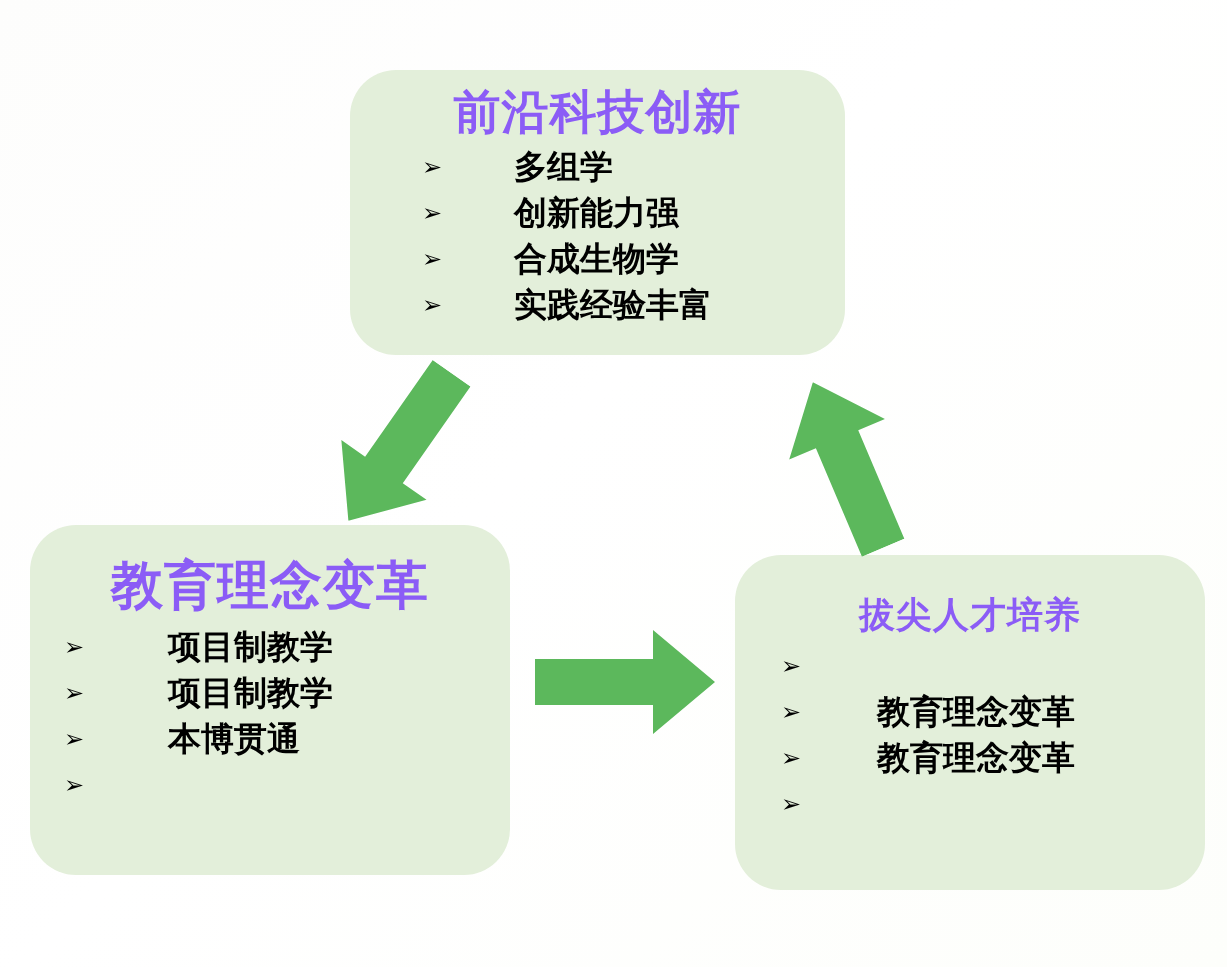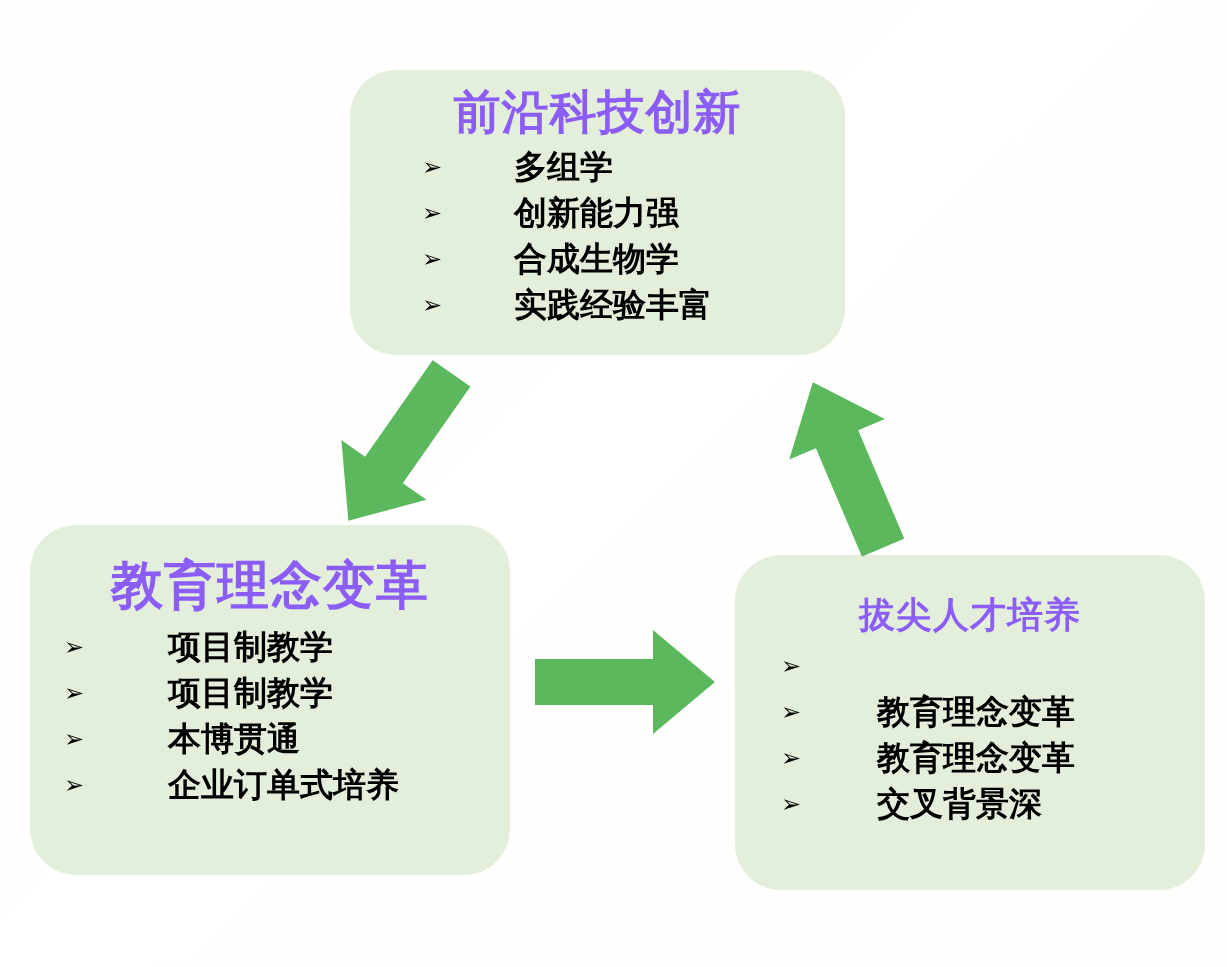--- a/index.html
+++ b/index.html
@@ -127,42 +127,40 @@
       <div class="item">
         <span class="bullet">➢</span>
         <span>项目制教学</span>
       </div>
       <div class="item">
         <span class="bullet">➢</span>
         <span>本博贯通</span>
       </div>
       <div class="item">
         <span class="bullet">➢</span>
-        <span>企业订单式培养</span>
       </div>
     </div>
   </div>
 
   <div class="box box-br">
     <div class="box-title">拔尖人才培养</div>
     <div class="items">
       <div class="item">
         <span class="bullet">➢</span>
       </div>
       <div class="item">
         <span class="bullet">➢</span>
         <span>教育理念变革</span>
       </div>
       <div class="item">
         <span class="bullet">➢</span>
         <span>教育理念变革</span>
       </div>
       <div class="item">
         <span class="bullet">➢</span>
-        <span>交叉背景深</span>
       </div>
     </div>
   </div>
 
   <svg class="arrow arrow-1" viewBox="0 0 180 110" aria-hidden="true">
     <polygon points="0,32 118,32 118,3 180,55 118,107 118,78 0,78" fill="#5cb85c"></polygon>
   </svg>
 
   <svg class="arrow arrow-2" viewBox="0 0 180 110" aria-hidden="true">
     <polygon points="0,32 118,32 118,3 180,55 118,107 118,78 0,78" fill="#5cb85c"></polygon>

